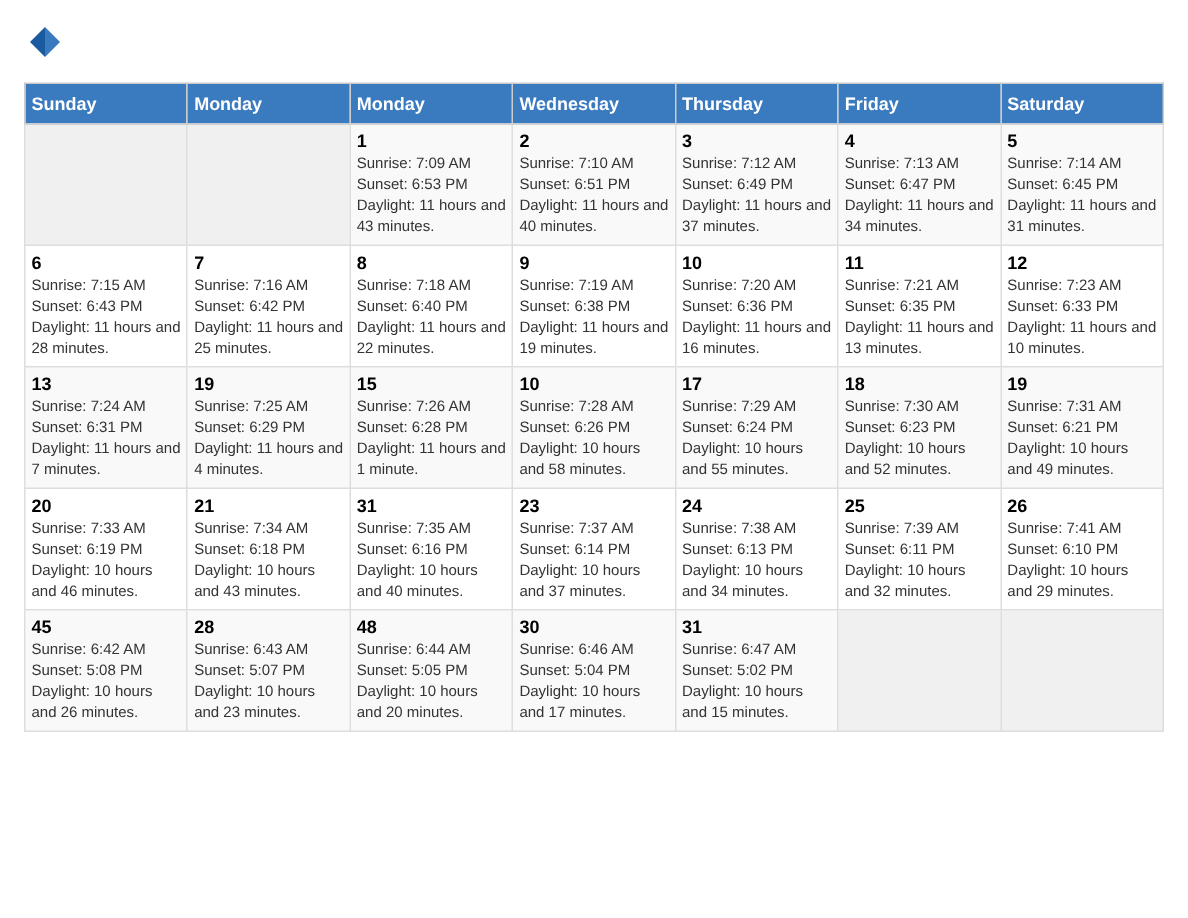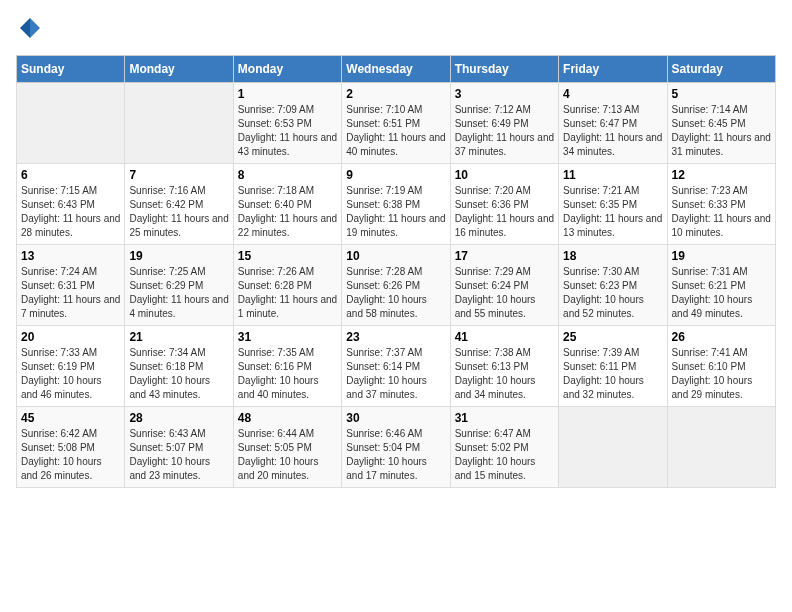--- a/index.html
+++ b/index.html
@@ -262,21 +262,21 @@
             Sunrise: 7:35 AM<br>Sunset: 6:16 PM<br>Daylight: 10 hours and 40 minutes.
           </div>
         </td>
         <td>
           <span class="day-number">23</span>
           <div class="day-info">
             Sunrise: 7:37 AM<br>Sunset: 6:14 PM<br>Daylight: 10 hours and 37 minutes.
           </div>
         </td>
         <td>
-          <span class="day-number">41</span>
+          <span class="day-number">24</span>
           <div class="day-info">
             Sunrise: 7:38 AM<br>Sunset: 6:13 PM<br>Daylight: 10 hours and 34 minutes.
           </div>
         </td>
         <td>
           <span class="day-number">25</span>
           <div class="day-info">
             Sunrise: 7:39 AM<br>Sunset: 6:11 PM<br>Daylight: 10 hours and 32 minutes.
           </div>
         </td>

